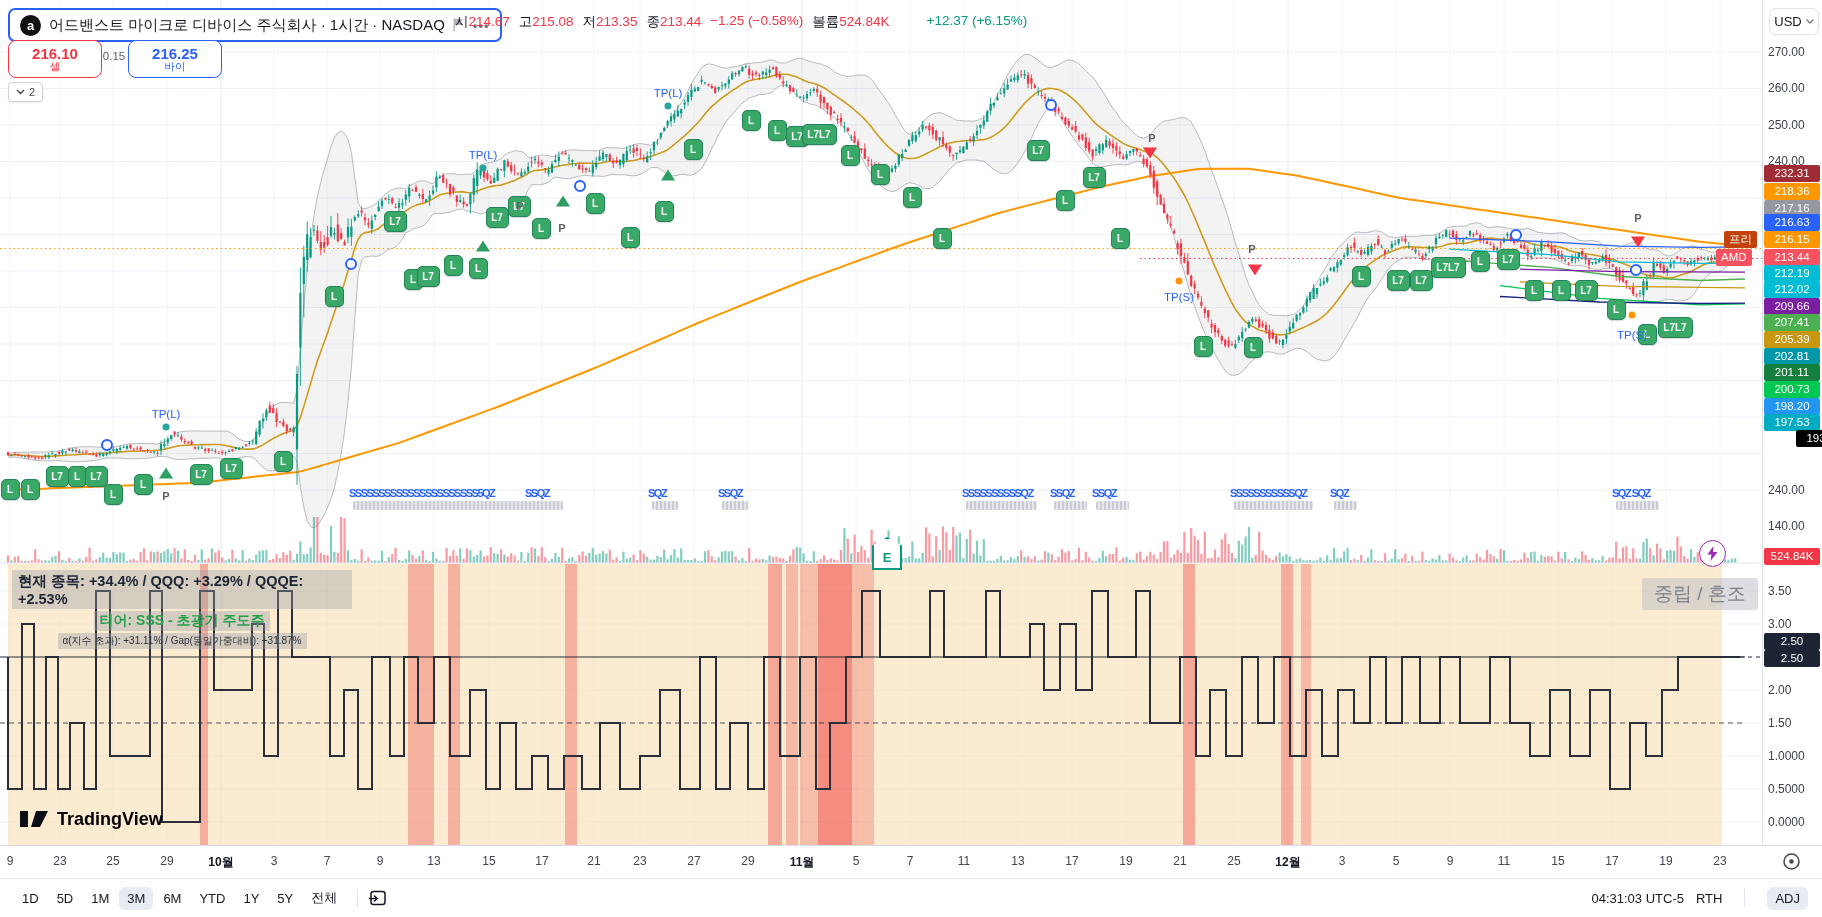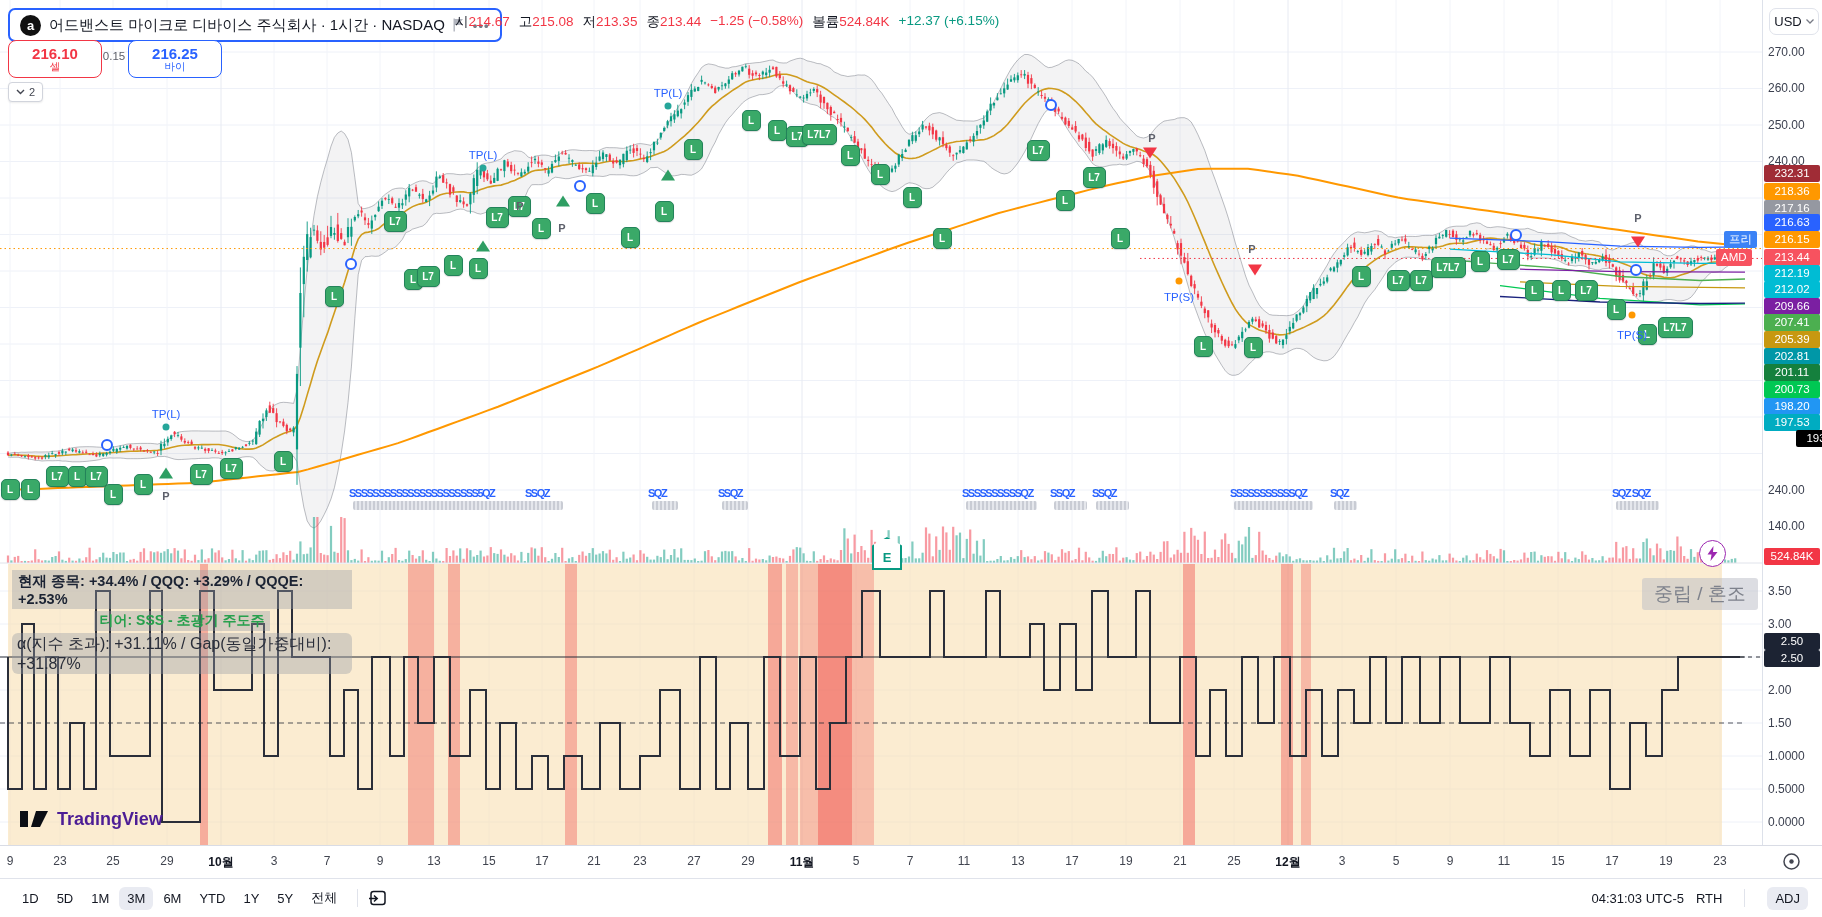--- a/index.html
+++ b/index.html
@@ -5,21 +5,21 @@
   html,body{margin:0;padding:0;background:#fff;}
   #app{position:relative;width:1822px;height:917px;font-family:"Liberation Sans","DejaVu Sans",sans-serif;overflow:hidden;background:#fff;color:#131722;}
   #chart-svg{position:absolute;left:0;top:0;}
   .abs{position:absolute;}
   
   #legend-box{left:8px;top:8px;height:30px;display:flex;align-items:center;gap:8px;padding:0 10px;border:2px solid #2962ff;border-radius:7px;background:#fff;z-index:30;}
   #symbol-logo{width:21px;height:21px;border-radius:50%;background:#111;color:#fff;display:flex;align-items:center;justify-content:center;font-size:13px;font-weight:bold;}
   #symbol-title{font-size:15px;font-weight:500;color:#131722;white-space:nowrap;}
   #legend-dots{color:#787b86;font-size:13px;letter-spacing:1px;font-weight:bold;}
   #ohlc-row{left:455px;top:13px;display:flex;gap:9px;font-size:13.5px;z-index:30;white-space:nowrap;}
-  .ohlc-lab{color:#131722;} .val-red{color:#f23645;} .val-green{color:#089981;}
+  .ohlc-lab{color:#131722;} .val-red{color:#f23645;} .val-green{color:#089981;margin-left:28px;}
   
   .trade-btn{width:92px;height:36px;border-radius:8px;background:#fff;display:flex;flex-direction:column;align-items:center;justify-content:center;line-height:1.05;z-index:30;}
   .trade-price{font-size:15px;font-weight:bold;} .trade-lab{font-size:10.5px;}
   #sell-btn{left:8px;top:40px;border:1.5px solid #f23645;color:#f23645;align-items:center;}
   #buy-btn{left:128px;top:40px;border:1.5px solid #2962ff;color:#2962ff;}
   #spread{left:100px;top:50px;width:28px;text-align:center;font-size:11.5px;color:#5d606b;z-index:30;}
   #collapse-pill{left:8px;top:82px;height:18px;padding:0 7px;display:flex;align-items:center;gap:4px;border:1px solid #d1d4dc;border-radius:4px;background:#fff;font-size:11px;color:#434651;z-index:30;box-shadow:0 1px 2px rgba(0,0,0,.08);}
   
   #price-axis{left:1762px;top:0;width:60px;height:845px;border-left:1px solid #dde1ea;background:#fff;z-index:20;}
   #usd-pill{left:1769px;top:8px;width:48px;height:25px;border:1px solid #e0e3eb;border-radius:7px;display:flex;align-items:center;justify-content:center;gap:4px;font-size:13px;color:#131722;z-index:25;background:#fff;}
@@ -46,24 +46,24 @@
   .circ{position:absolute;width:8px;height:8px;border:2px solid #2962ff;border-radius:50%;background:#fff;transform:translate(-50%,-50%);z-index:11;}
   .sig-text{position:absolute;color:#2962ff;font-size:11px;font-weight:bold;letter-spacing:-1.5px;white-space:nowrap;overflow:hidden;z-index:12;}
   .sig-hatch{position:absolute;height:9px;border-radius:2px;background:repeating-linear-gradient(90deg,#c9ccd4 0 2px,#e5e7ec 2px 4px);z-index:12;}
   #e-badge{left:872px;top:537px;width:26px;height:29px;background:#fff;border:2px solid #089981;clip-path:polygon(50% 0,100% 26%,100% 100%,0 100%,0 26%);display:flex;align-items:flex-end;justify-content:center;z-index:13;}
   #e-badge span{color:#089981;font-weight:bold;font-size:13px;line-height:20px;}
   #bolt-badge{left:1699px;top:540px;width:25px;height:25px;border:1.5px solid #9c27b0;border-radius:50%;background:#fff;display:flex;align-items:center;justify-content:center;z-index:13;}
   
   #ind-info{left:12px;top:570px;z-index:14;display:flex;flex-direction:column;align-items:center;width:340px;}
   #ind-info .l1{background:rgba(151,155,165,.38);color:#1b2333;font-size:14.5px;font-weight:bold;padding:2px 6px;}
   #ind-info .l2{background:rgba(151,155,165,.38);color:#27a04d;font-size:14px;font-weight:bold;padding:1px 6px;margin-top:2px;}
-  #ind-info .l3{background:rgba(151,155,165,.38);color:#2a2e39;font-size:16px;padding:1px 5px;margin-top:2px;border-radius:6px;}
+  #ind-info .l3{background:rgba(151,155,165,.38);color:#2a2e39;font-size:10px;padding:1px 5px;margin-top:2px;}
   #regime-badge{left:1642px;top:578px;padding:3px 12px;background:rgba(185,188,197,.5);border-radius:3px;color:#7e828c;font-size:19px;z-index:14;}
   #tv-logo{left:20px;top:808px;display:flex;align-items:center;gap:7px;z-index:14;}
-  #tv-logo .tv-text{font-size:18px;font-weight:bold;color:#4c1d95;}
+  #tv-logo .tv-text{font-size:18px;font-weight:bold;color:#000000;}
   .icon-svg{display:block;}
 </style>
 </head>
 <body>
 
 <div id="app">
   <svg id="chart-svg" width="1822" height="917">
       <g>
         <line x1="0" y1="52" x2="1762" y2="52" stroke="#eef1f8" stroke-width="1"></line>
         <line x1="0" y1="88.5" x2="1762" y2="88.5" stroke="#eef1f8" stroke-width="1"></line>
@@ -1857,21 +1857,21 @@
       <div class="axis-tick" style="top: 81px;">260.00</div>
       <div class="axis-tick" style="top: 118px;">250.00</div>
       <div class="axis-tick" style="top: 154px;">240.00</div>
       <div class="axis-tick" style="top: 483px;">240.00</div>
       <div class="axis-tick" style="top: 519px;">140.00</div>
       <div class="axis-label" style="top: 165px; background: rgb(160, 44, 54);">232.31</div>
       <div class="axis-label" style="top: 183px; background: rgb(255, 152, 0);">218.36</div>
       <div class="axis-label" style="top: 200px; background: rgb(149, 152, 161);">217.16</div>
       <div class="axis-label" style="top: 214px; background: rgb(41, 98, 255);">216.63</div>
       <div class="axis-label" style="top: 231px; background: rgb(255, 152, 0);">216.15</div>
-      <div class="side-tag" style="top: 231px; background: #3b82f6; left: 1724px;">프리</div>
+      <div class="side-tag" style="top: 231px; background: #c2410c; left: 1724px;">프리</div>
       <div class="axis-label" style="top: 249px; background: rgb(247, 82, 95);">213.44</div>
       <div class="side-tag" style="top: 249px; background: rgb(247, 82, 95); left: 1716px;">AMD</div>
       <div class="axis-label" style="top: 265px; background: rgb(0, 188, 212);">212.19</div>
       <div class="axis-label" style="top: 281px; background: rgb(0, 188, 212);">212.02</div>
       <div class="axis-label" style="top: 298px; background: rgb(123, 31, 162);">209.66</div>
       <div class="axis-label" style="top: 314px; background: rgb(76, 175, 80);">207.41</div>
       <div class="axis-label" style="top: 331px; background: rgb(199, 152, 16);">205.39</div>
       <div class="axis-label" style="top: 348px; background: rgb(0, 151, 167);">202.81</div>
       <div class="axis-label" style="top: 364px; background: #15803d;">201.11</div>
       <div class="axis-label" style="top: 381px; background: rgb(0, 200, 83);">200.73</div>

